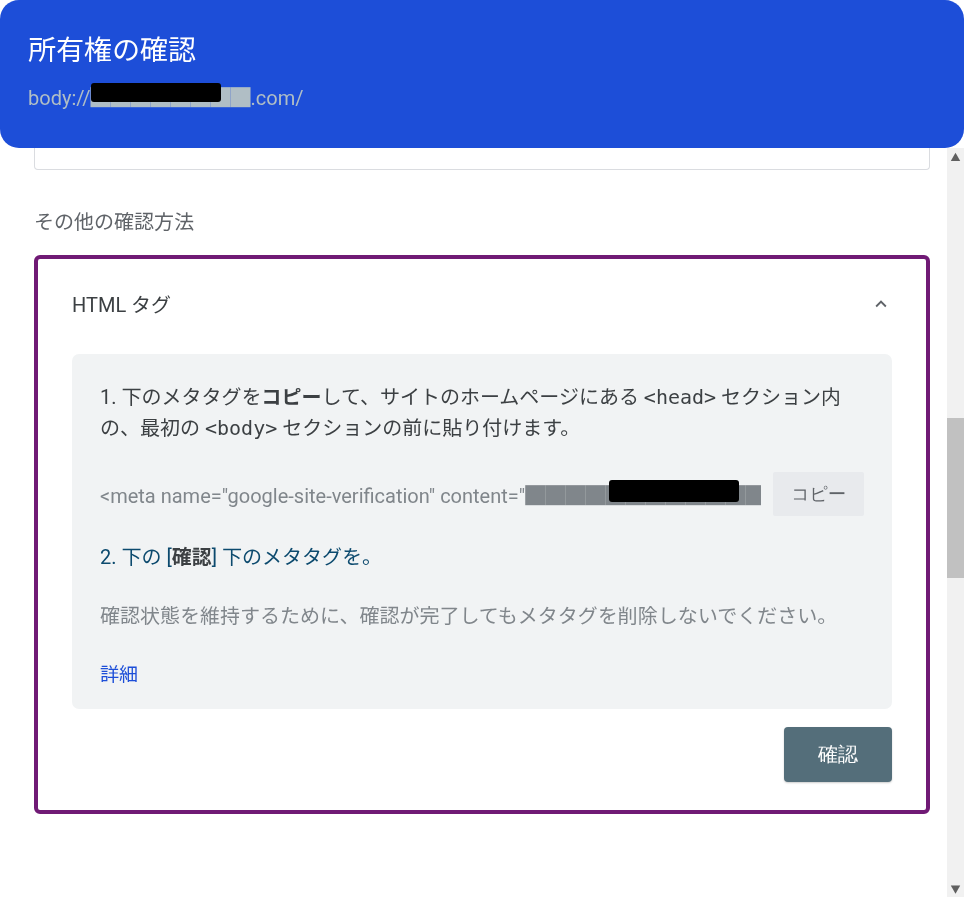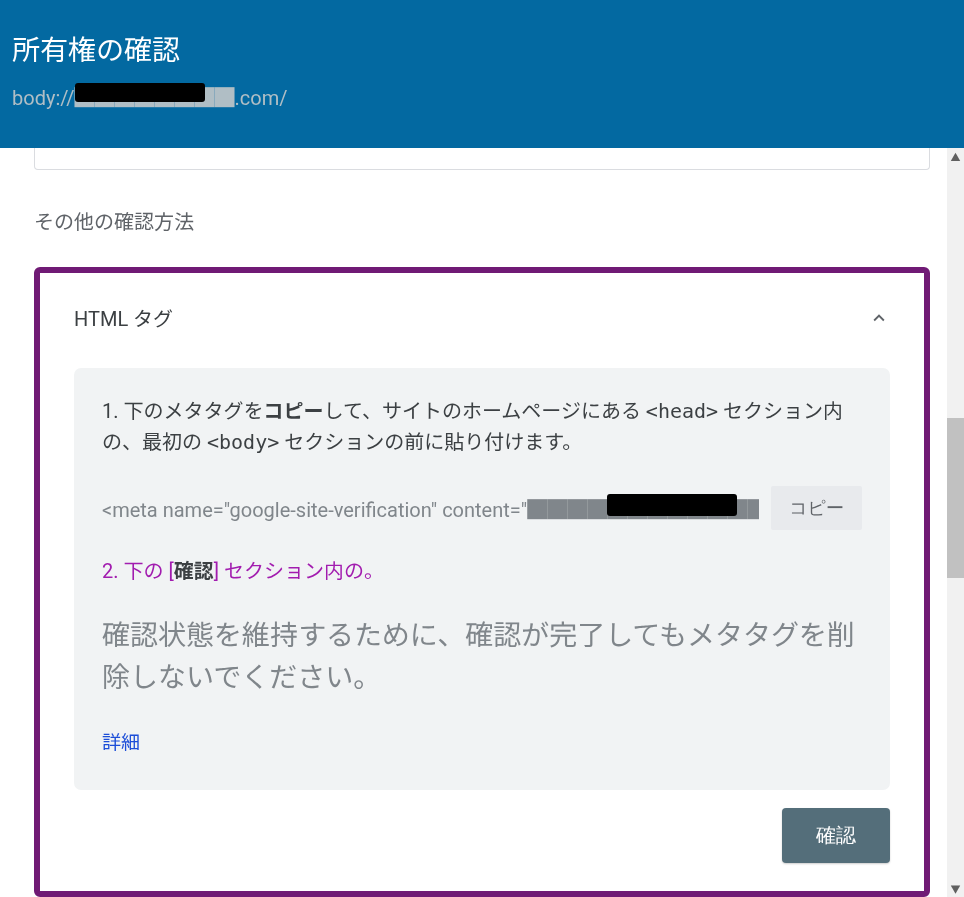--- a/index.html
+++ b/index.html
@@ -6,24 +6,25 @@
     body {
       font-family: Roboto, "Noto Sans JP", "Hiragino Sans", Meiryo, sans-serif;
       background: #ffffff;
       color: #202124;
       width: 964px;
       height: 897px;
       overflow: hidden;
       position: relative;
     }
     .header {
-      background: #0369a1;
+      background: #1d4ed8;
       color: #fff;
-      padding: 28px 32px 28px 12px;
+      padding: 28px 32px 28px 28px;
       height: 148px;
+      border-radius: 19px;
     }
     .header-title {
       font-size: 28px;
       font-weight: 400;
       color: #fff;
       margin-bottom: 14px;
     }
     .header-url {
       font-size: 20px;
       color: #b0bec5;
@@ -51,24 +52,24 @@
     .stub-card {
       border: 1px solid #dadce0;
       border-top: none;
       border-radius: 0 0 4px 4px;
       height: 22px;
       margin-bottom: 36px;
     }
     .section-label {
       font-size: 20px;
       color: #5f6368;
-      margin-bottom: 32px;
+      margin-bottom: 20px;
     }
     .card {
-      border: 6px solid #701a75;
+      border: 4px solid #701a75;
       border-radius: 6px;
       padding: 30px 34px 28px 34px;
     }
     .card-header {
       display: flex;
       align-items: center;
       justify-content: space-between;
       margin-bottom: 36px;
     }
     .card-header-left { display: flex; align-items: center; flex: 1; }
@@ -84,21 +85,21 @@
       line-height: 1.4;
       max-width: 500px;
     }
     .chevron {
       color: #5f6368;
       flex-shrink: 0;
       margin-left: 12px;
     }
     .gray-panel {
       background: #f1f3f4;
-      padding: 28px 28px 36px 28px;
+      padding: 28px 28px 23px 28px;
       border-radius: 7px;
     }
     .step {
       font-size: 20px;
       color: #3c4043;
       line-height: 1.55;
     }
     .step .bold { font-weight: 700; }
     .step .mono { font-family: "Consolas","Menlo",monospace; }
     .code-row {
@@ -129,24 +130,24 @@
       background: #e8eaed;
       color: #5f6368;
       font-size: 18px;
       padding: 10px 18px;
       border: none;
       border-radius: 2px;
       cursor: pointer;
       flex-shrink: 0;
     }
     .step2-wrap { margin-bottom: 28px; }
-    .step2-prefix, .step2-suffix { color:#a21caf; }
+    .step2-prefix, .step2-suffix { color:#0c4a6e; }
     .step2-bold { font-weight:700; color:#3c4043; }
     .note {
-      font-size: 28px;
+      font-size: 20px;
       color: #80868b;
       line-height: 1.5;
       margin-bottom: 28px;
     }
     .details-link {
       font-size: 19px;
       color: #1d4ed8;
       text-decoration: none;
       cursor: pointer;
     }
@@ -220,21 +221,21 @@
 
       <div class="code-row">
         <div class="code-text">
           <span>&lt;meta name="google-site-verification" content="████████████"</span>
           <div class="code-blot"></div>
         </div>
         <button class="copy-btn">コピー</button>
       </div>
 
       <div class="step step2-wrap">
-        <span class="step2-prefix">2. 下の [</span><span class="step2-bold">確認</span><span class="step2-suffix">] セクション内の。</span>
+        <span class="step2-prefix">2. 下の [</span><span class="step2-bold">確認</span><span class="step2-suffix">] 下のメタタグを。</span>
       </div>
 
       <div class="note">確認状態を維持するために、確認が完了してもメタタグを削除しないでください。</div>
 
       <a class="details-link">詳細</a>
     </div>
 
     <div class="confirm-row">
       <button class="confirm-btn">確認</button>
     </div>

